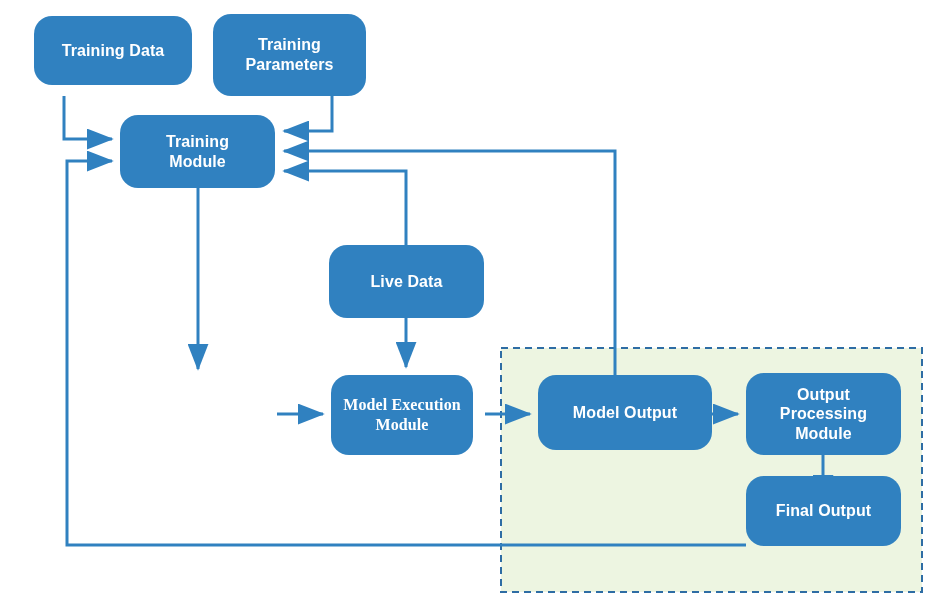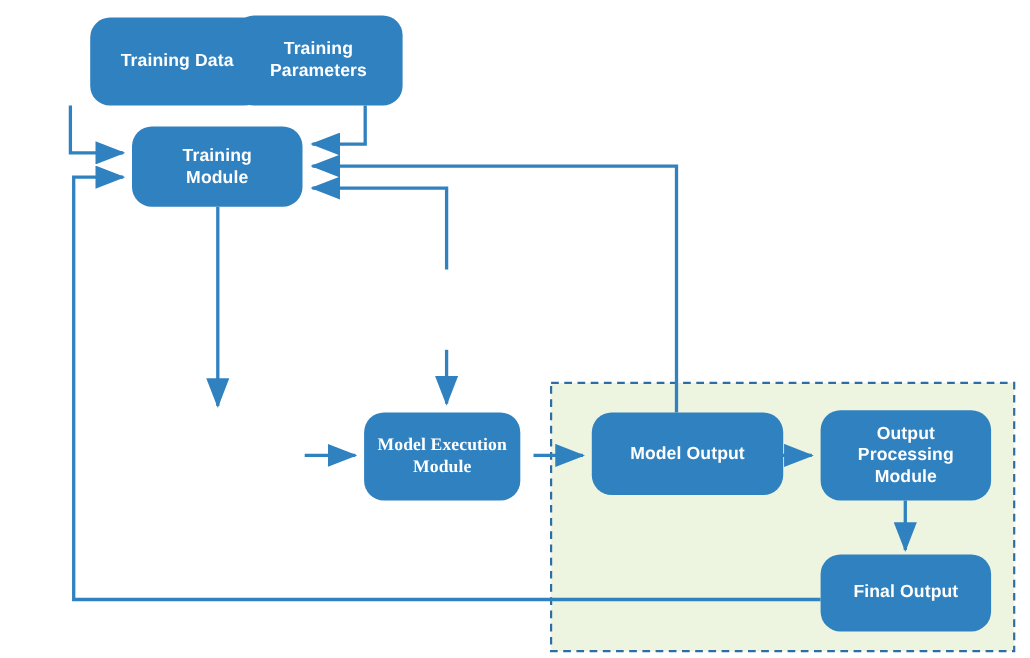--- a/index.html
+++ b/index.html
@@ -40,29 +40,29 @@
     letter-spacing: 0.1px;
     padding: 4px 8px;
     white-space: pre-line;
     z-index: 3;
   }
   .node-label {
     display: block;
     white-space: pre-line;
   }
   
-  #node-training-data      { left: 34px;  top: 16px;  width: 158px; height: 80px; margin-left: 48px; }
+  #node-training-data      { left: 34px;  top: 16px;  width: 158px; height: 69px; }
   #node-training-params    { left: 213px; top: 14px;  width: 153px; height: 82px; }
   #node-training-module    { left: 120px; top: 115px; width: 155px; height: 73px; }
   #node-live-data          { left: 329px; top: 245px; width: 155px; height: 73px; }
   #node-trained-model      { left: 121px; top: 377px; width: 156px; height: 73px; }
   #node-model-exec         { left: 331px; top: 375px; width: 142px; height: 80px; font-family: Liberation Serif, serif; }
   #node-model-output       { left: 538px; top: 375px; width: 174px; height: 75px; }
   #node-output-processing  { left: 746px; top: 373px; width: 155px; height: 82px; }
-  #node-final-output       { left: 746px; top: 504px; width: 155px; height: 70px; }
+  #node-final-output       { left: 746px; top: 476px; width: 155px; height: 70px; }
 </style>
 </head>
 <body>
 
 <div id="diagram-canvas">
 
   <svg id="diagram-svg" viewBox="0 0 936 598" xmlns="http://www.w3.org/2000/svg">
     <defs>
       <marker id="arrowhead" markerWidth="9" markerHeight="7" refX="8.4" refY="3.5" orient="auto" markerUnits="strokeWidth">
         <path d="M0,0 L9,3.5 L0,7 Z" fill="#3081C0"></path>
@@ -104,20 +104,23 @@
   <div class="node" id="node-training-params">
     <span class="node-label">Training
 Parameters</span>
   </div>
 
   <div class="node" id="node-training-module">
     <span class="node-label">Training
 Module</span>
   </div>
 
+  <div class="node" id="node-live-data">
+    <span class="node-label">Live Data</span>
+  </div>
 
 
   <div class="node" id="node-model-exec">
     <span class="node-label">Model Execution
 Module</span>
   </div>
 
   <div class="node" id="node-model-output">
     <span class="node-label">Model Output</span>
   </div>

